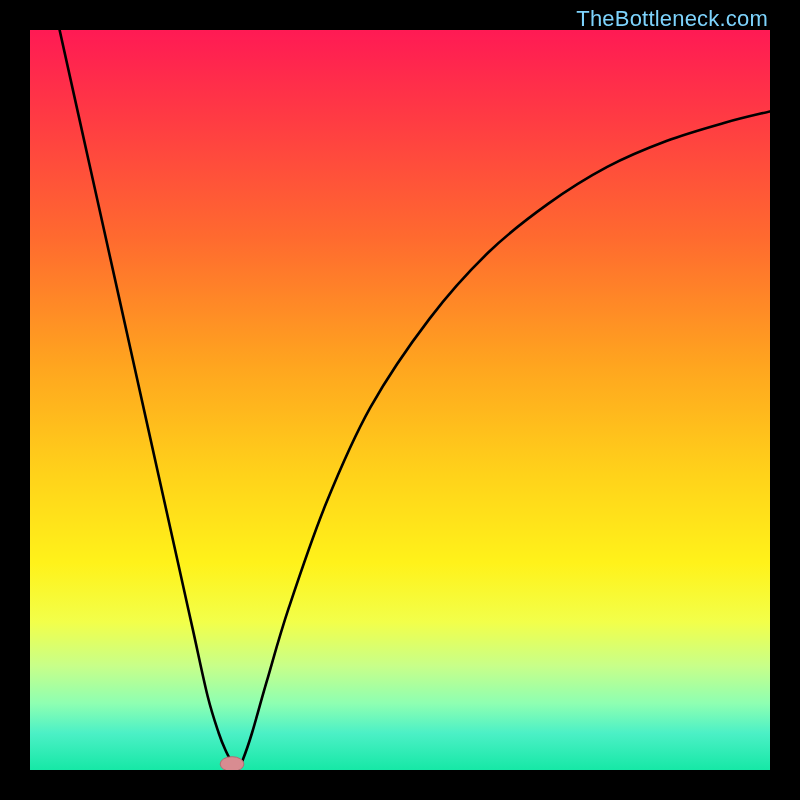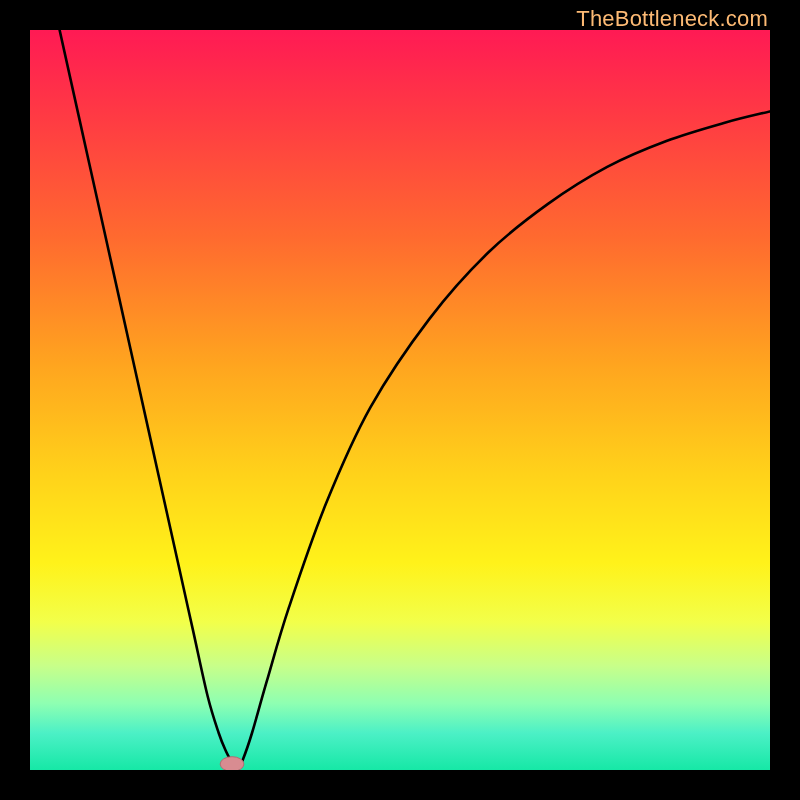--- a/index.html
+++ b/index.html
@@ -42,21 +42,21 @@
   .plot-area svg {
     position: absolute;
     inset: 0;
     width: 100%;
     height: 100%;
   }
   .watermark {
     position: absolute;
     top: 6px;
     right: 32px;
-    color: #fdba74;
+    color: #7dd3fc;
     font-size: 22px;
     letter-spacing: 0.2px;
     pointer-events: none;
     user-select: none;
   }
 </style>
 </head>
 <body>
 
 <div class="frame">

